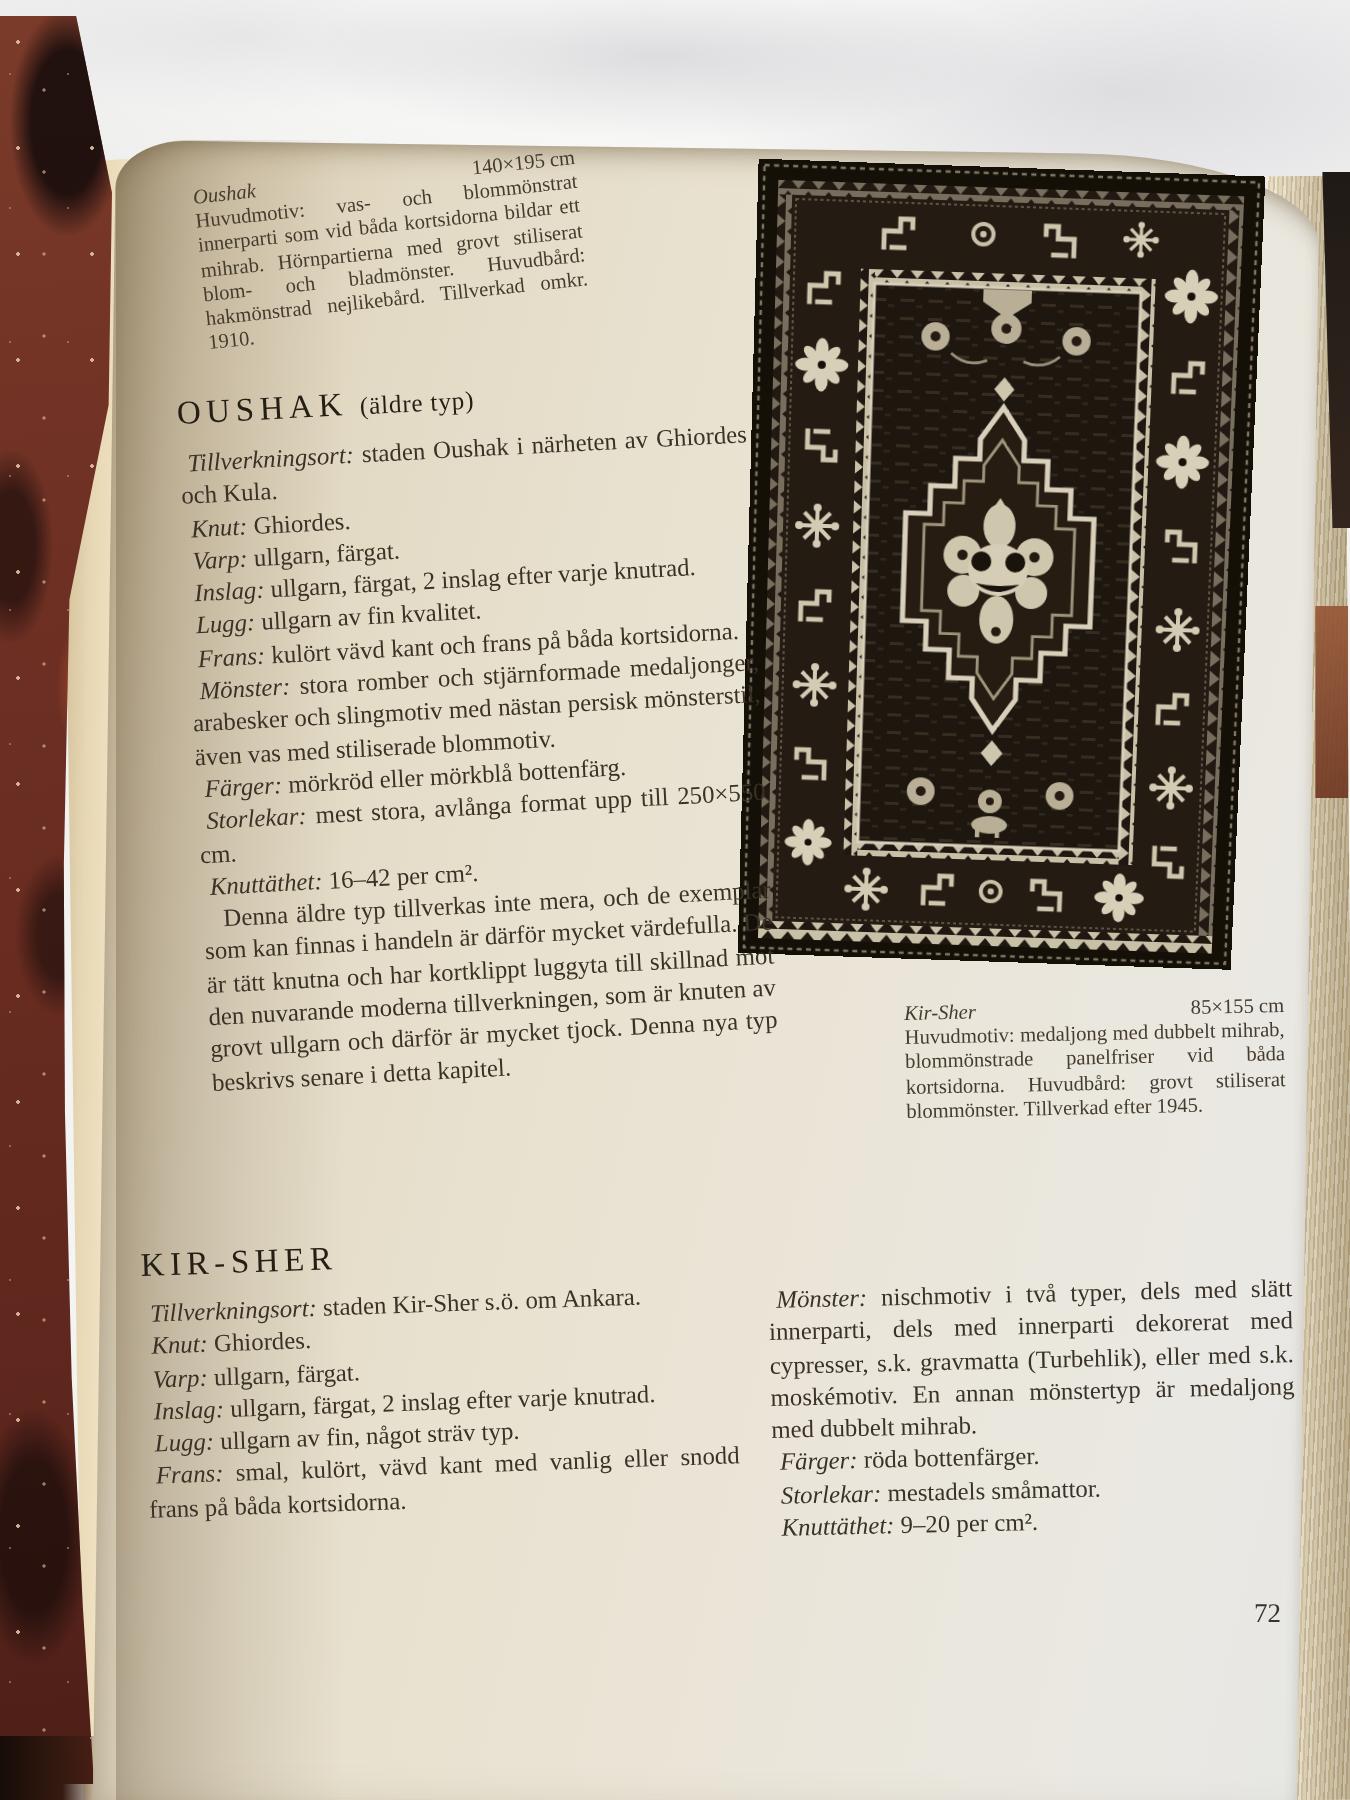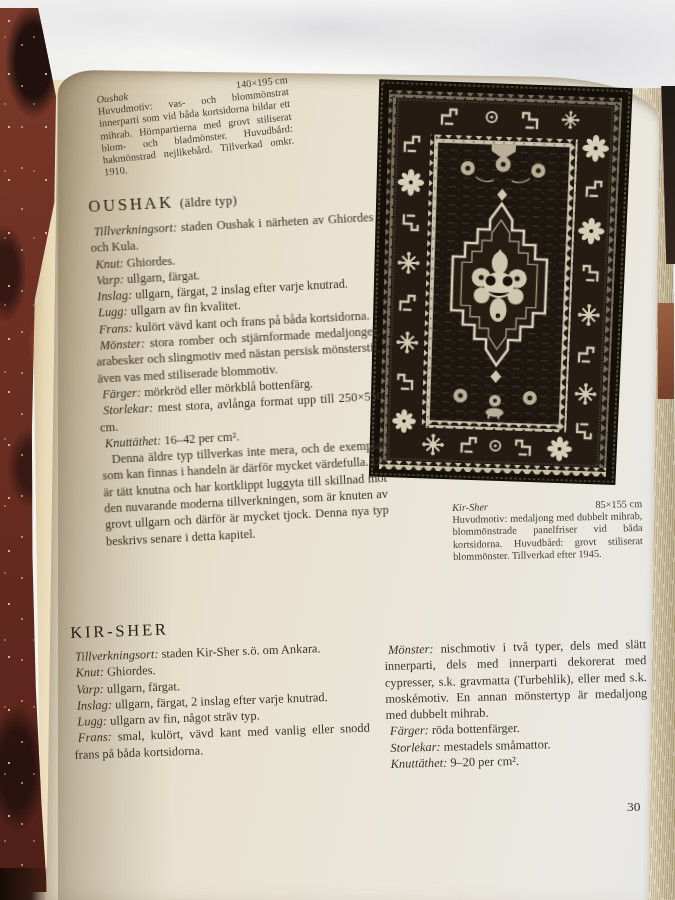--- a/index.html
+++ b/index.html
@@ -335,15 +335,15 @@
   </div>
 
   <div class="block caption photo-caption">
     <div class="cap-line1">
       <i>Kir-Sher</i>
       <span>85×155 cm</span>
     </div>
     <div>Huvudmotiv: medaljong med dubbelt mihrab, blommönstrade panelfriser vid båda kortsidorna. Huvudbård: grovt stiliserat blommönster. Tillverkad efter 1945.</div>
   </div>
 
-  <div class="page-number">30</div>
+  <div class="page-number">72</div>
 
 </div>
 
 </body></html>

